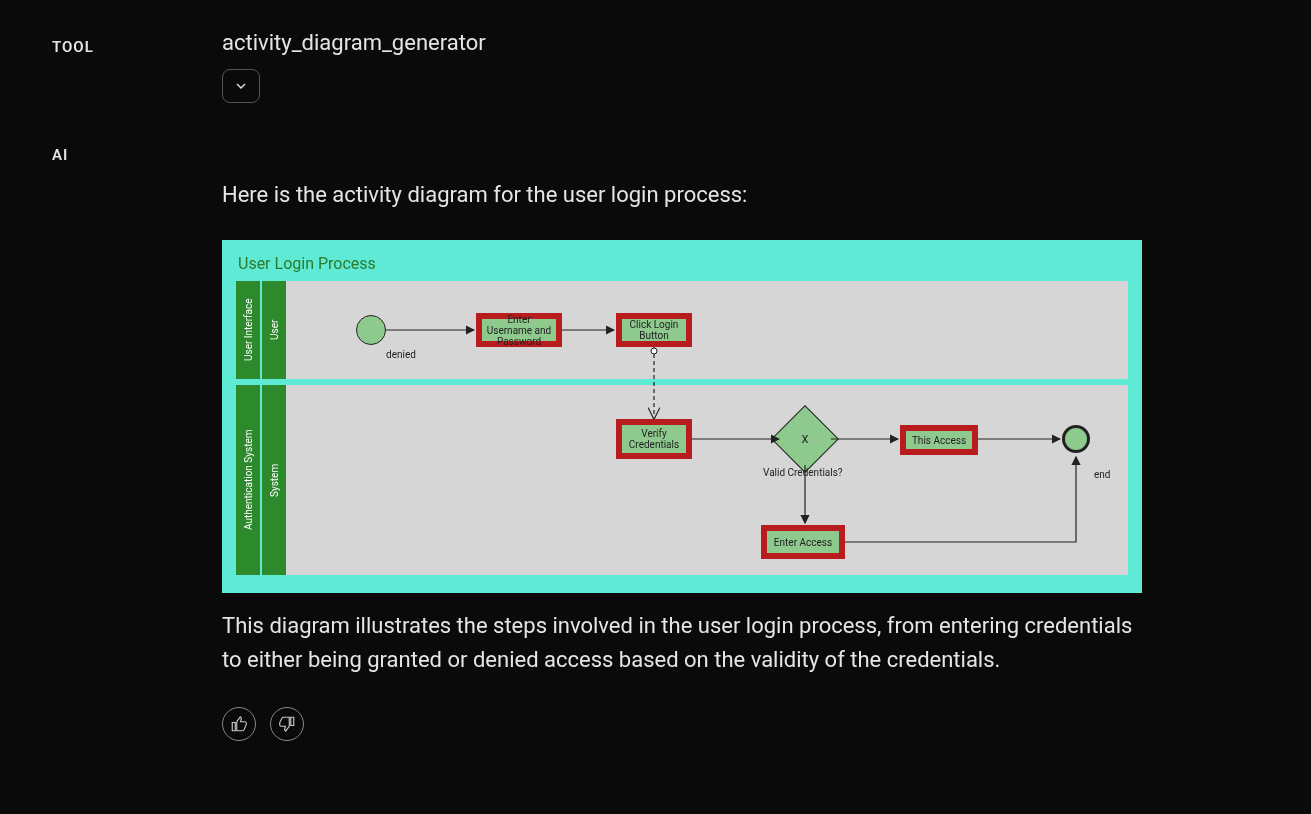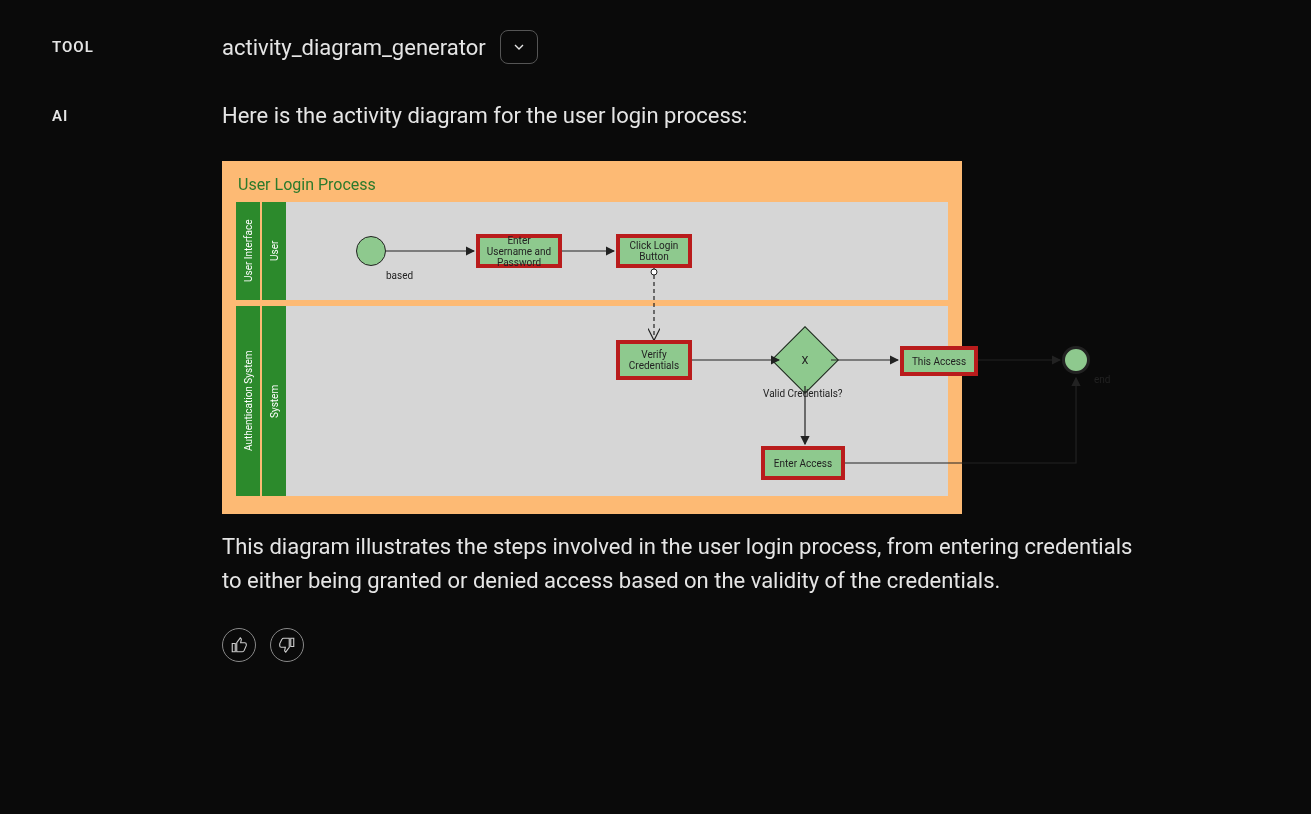--- a/index.html
+++ b/index.html
@@ -8,39 +8,39 @@
     color: #e5e5e5;
     font-family: -apple-system, BlinkMacSystemFont, "Segoe UI", Roboto, sans-serif;
     padding: 30px 40px;
     width: 1311px;
   }
   .row { display: flex; gap: 40px; margin-bottom: 35px; align-items: flex-start; }
   .label-col { width: 130px; flex-shrink: 0; font-weight: 600; letter-spacing: 1px; font-size: 15px; color: #e5e5e5; padding-top: 8px; margin-left: 12px; }
   .content-col { flex: 1; min-width: 0; }
 
   .tool-select {
-    display: inline-flex; align-items: center; gap: 14px;
+    display: inline-flex; gap: 14px; flex-direction: column;
   }
   .tool-name { font-size: 22px; color: #e5e5e5; font-weight: 400; }
   .chevron-box {
     border: 1px solid #555; border-radius: 8px;
     width: 38px; height: 34px; display: flex; align-items: center; justify-content: center;
     cursor: pointer;
   }
   .chevron-box svg { width: 16px; height: 16px; stroke: #e5e5e5; stroke-width: 2; fill: none; }
 
   .ai-text { font-size: 22px; line-height: 1.55; color: #e5e5e5; font-weight: 400; }
-  .ai-text.intro { margin-bottom: 28px; }
+  .ai-text.intro { margin-bottom: 28px; margin-top: 40px; }
   .ai-text.followup { margin-top: 16px; max-width: 920px; }
 
   
   .diagram-card {
-    background: #fdba74;
+    background: #5eead4;
     padding: 14px 14px 18px 14px;
-    width: 740px;
+    width: 920px;
   }
   .diagram-title { color: #2c7a2c; font-size: 16px; font-weight: 400; margin-bottom: 8px; padding-left: 2px;}
   .swimlanes { position: relative; }
 
   .lane { display: flex; align-items: stretch; }
   .lane + .lane { margin-top: 6px; }
   .lane-headers { display: flex; flex-shrink: 0; }
   .lane-header {
     background: #2c8a2c; color: #fff;
     width: 24px;
@@ -52,21 +52,21 @@
   .lane-header.inner { background: #2c8a2c; margin-left: 2px; }
 
   .lane-body {
     flex: 1; background: #d6d6d6; position: relative;
   }
   .lane1-body { height: 98px; }
   .lane2-body { height: 190px; padding-left: 7px; }
 
   
   .node-rect {
-    position: absolute; background: #8ec98e; border: 4px solid #b91c1c;
+    position: absolute; background: #8ec98e; border: 6px solid #b91c1c;
     display: flex; align-items: center; justify-content: center;
     font-size: 10px; color: #222; text-align: center; padding: 4px;
   }
   .node-circle-start {
     position: absolute; width: 30px; height: 30px; border-radius: 50%;
     background: #8ec98e; border: 1px solid #222;
   }
   .node-circle-end {
     position: absolute; width: 28px; height: 28px; border-radius: 50%;
     background: #8ec98e; border: 3px solid #222;
@@ -119,21 +119,21 @@
       <div class="diagram-title">User Login Process</div>
       <div class="swimlanes" style="position:relative;">
 
         <div class="lane">
           <div class="lane-headers">
             <div class="lane-header outer">User Interface</div>
             <div class="lane-header inner">User</div>
           </div>
           <div class="lane-body lane1-body">
             <div class="node-circle-start" style="left:70px; top:34px;"></div>
-            <div class="node-label-under" style="left:100px; top:68px;">based</div>
+            <div class="node-label-under" style="left:100px; top:68px;">denied</div>
             <div class="node-rect" style="left:190px; top:32px; width:86px; height:34px;">Enter Username and Password</div>
             <div class="node-rect" style="left:330px; top:32px; width:76px; height:34px;">Click Login Button</div>
           </div>
         </div>
 
         <div class="lane">
           <div class="lane-headers">
             <div class="lane-header outer">Authentication System</div>
             <div class="lane-header inner">System</div>
           </div>
@@ -141,21 +141,21 @@
             <div class="node-rect" style="left:330px; top:34px; width:76px; height:40px;">Verify Credentials</div>
             <div class="node-diamond-wrap" style="left:495px; top:30px;">
               <div class="node-diamond">
                   <span>X</span>
                 </div>
             </div>
             <div class="node-label-under" style="left:477px; top:82px;">Valid Credentials?</div>
             <div class="node-rect" style="left:614px; top:40px; width:78px; height:30px;">This Access</div>
             <div class="node-rect" style="left:475px; top:140px; width:84px; height:34px;">Enter Access</div>
             <div class="node-circle-end" style="left:776px; top:40px;"></div>
-            <div class="node-label-under" style="left:808px; top:68px;">end</div>
+            <div class="node-label-under" style="left:808px; top:84px;">end</div>
           </div>
         </div>
 
         <svg class="overlay" width="900" height="300">
           <defs>
             <marker id="arrow" markerWidth="8" markerHeight="8" refX="7" refY="4" orient="auto">
               <path d="M0,0 L8,4 L0,8 Z" fill="#222"></path>
             </marker>
             <marker id="arrow-open" markerWidth="10" markerHeight="10" refX="8" refY="5" orient="auto">
               <path d="M0,0 L10,5 L0,10" fill="none" stroke="#222" stroke-width="1"></path>

